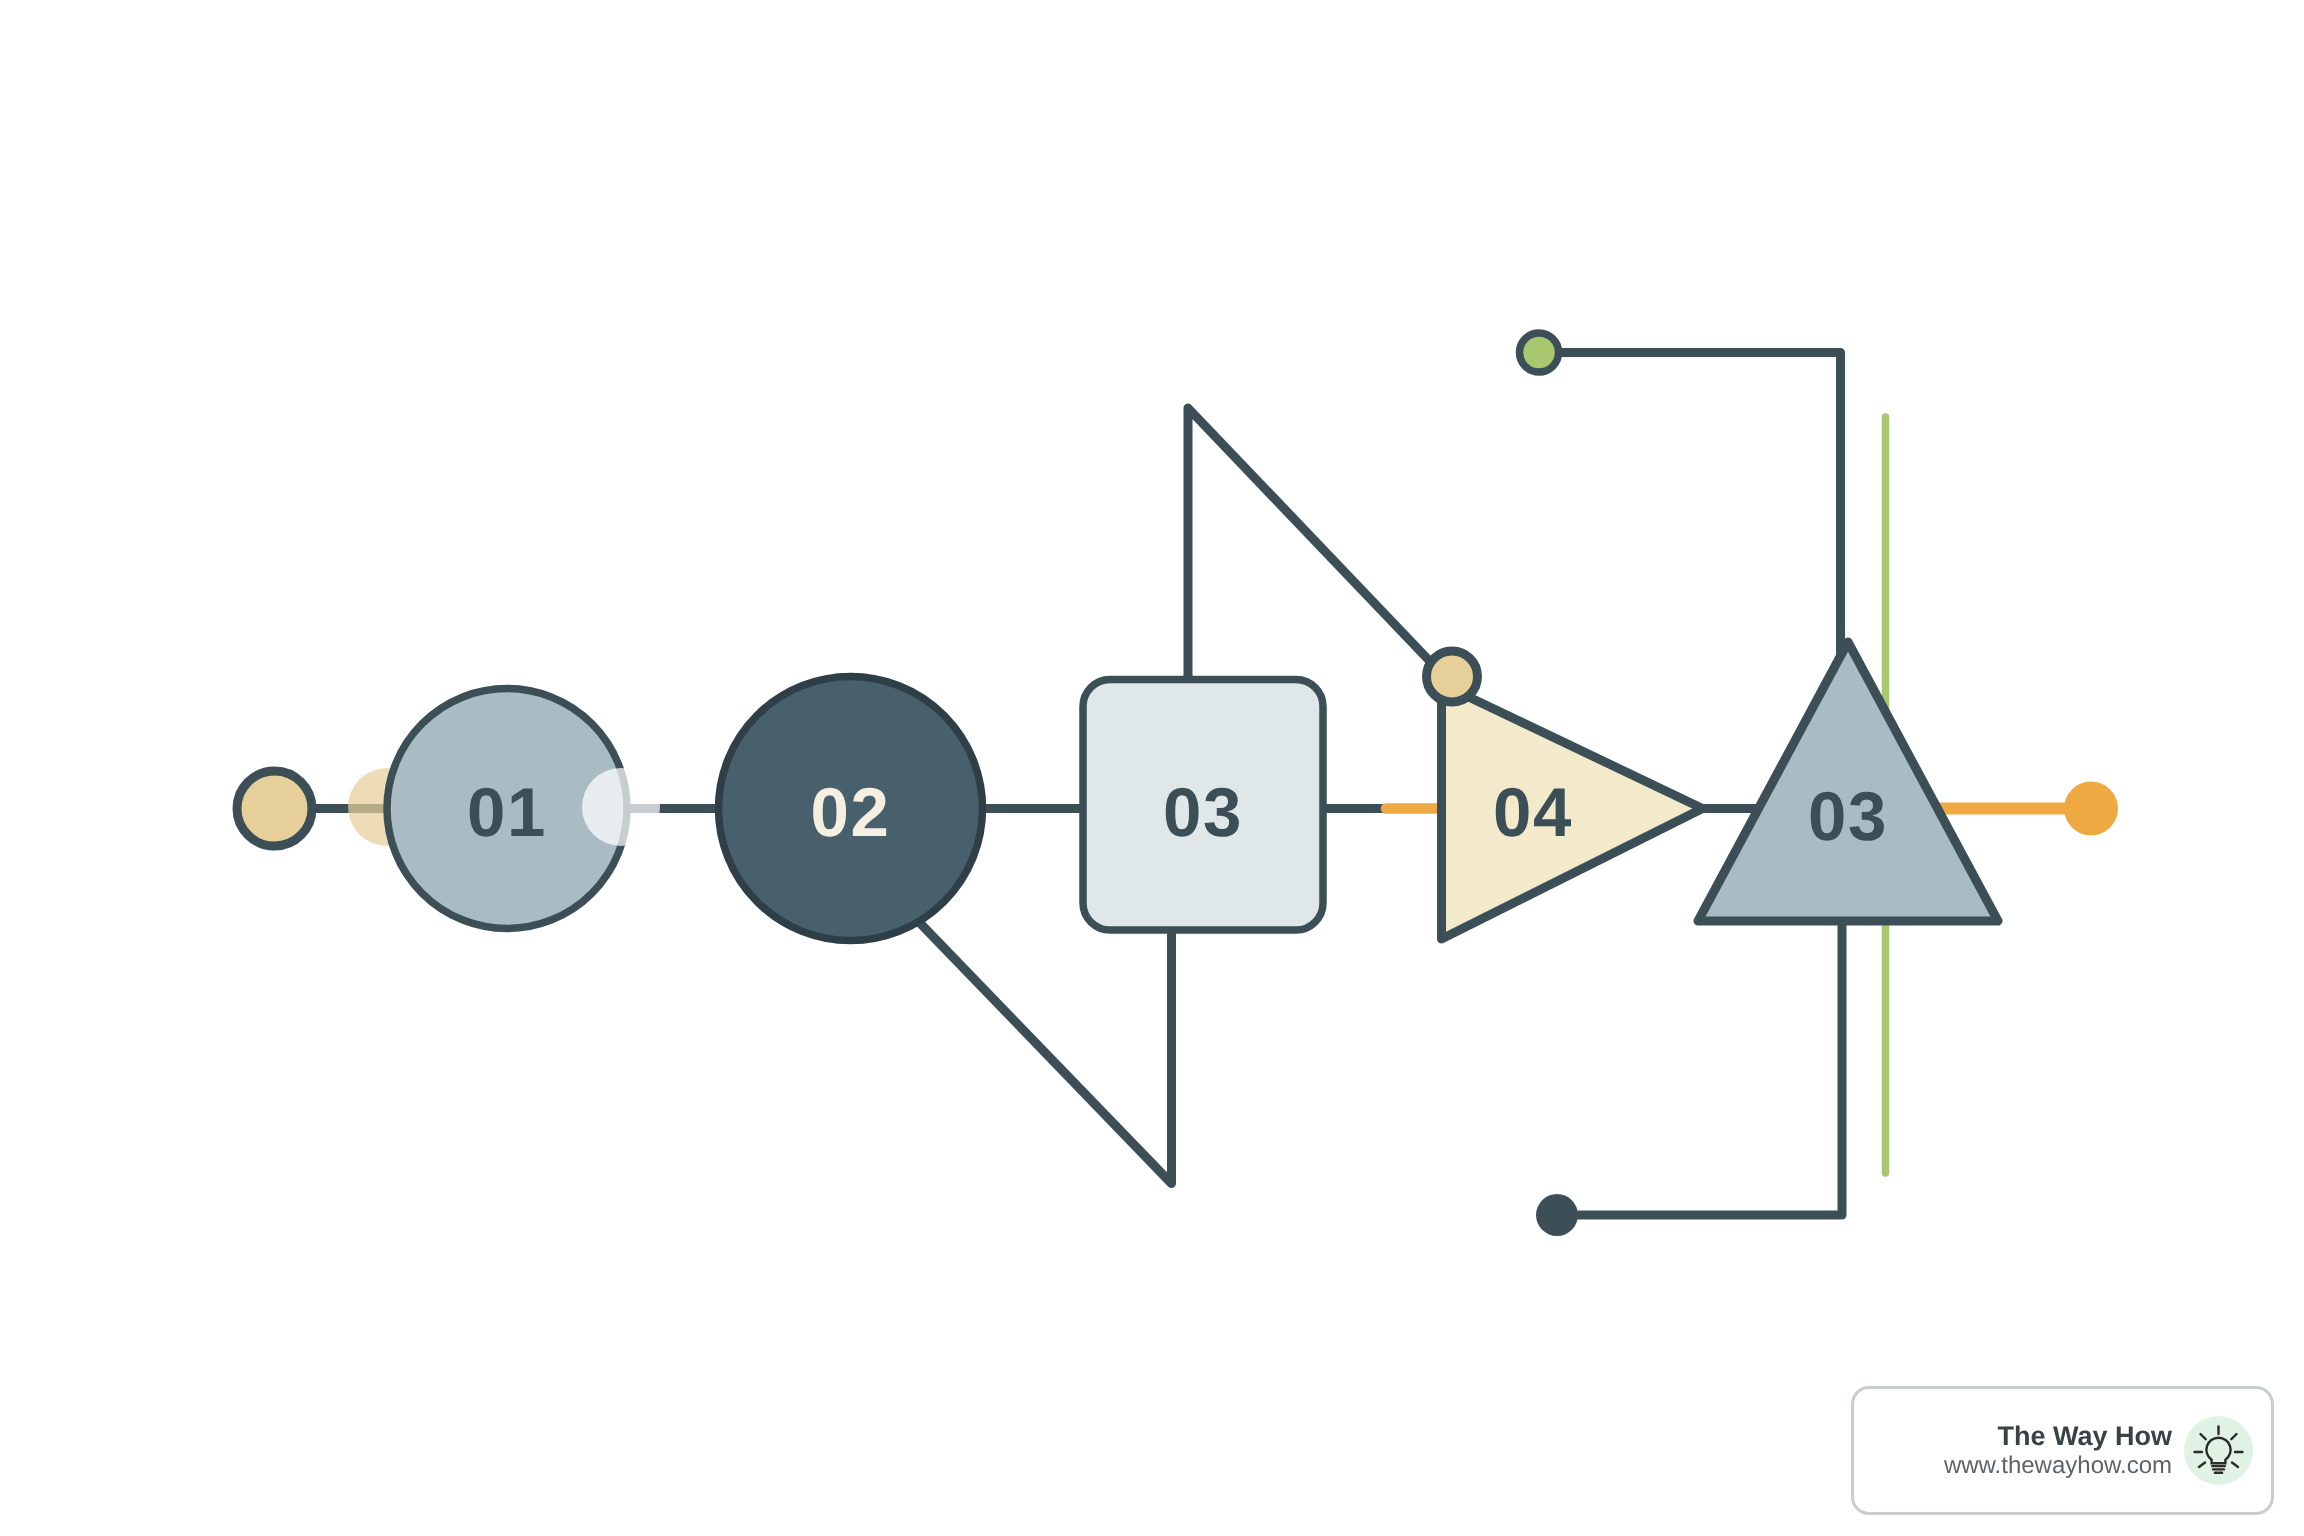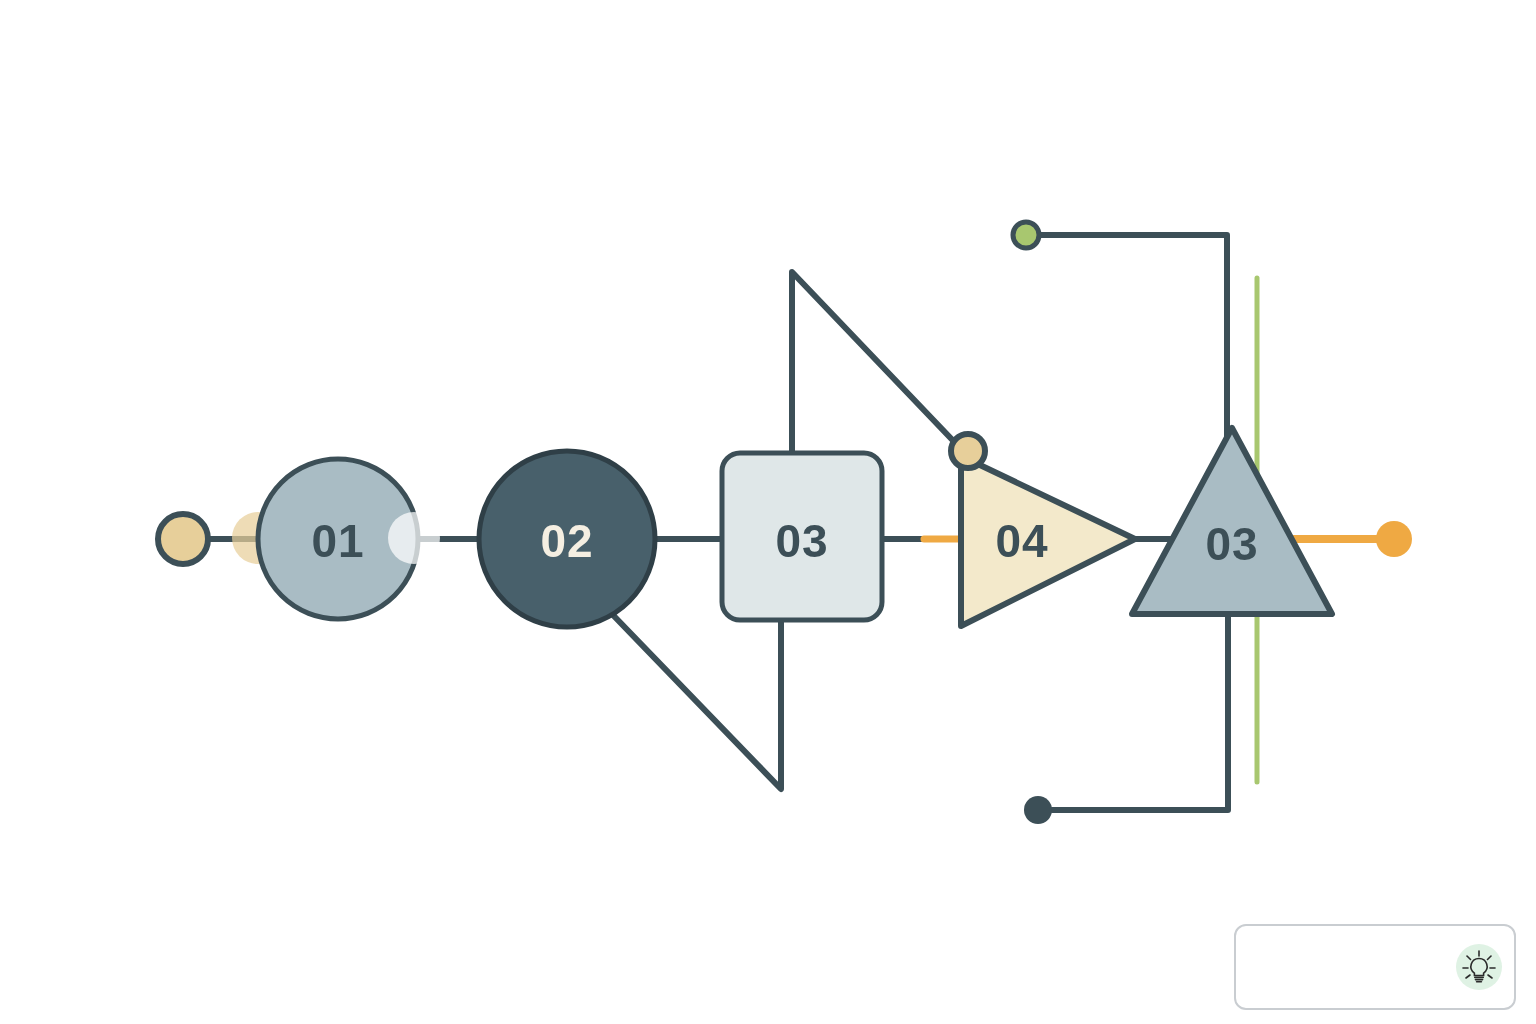--- a/index.html
+++ b/index.html
@@ -148,20 +148,24 @@
       <text class="node-label" x="1232" y="544" fill="#3c4f57">03</text>
     </g>
 
     <circle cx="1394" cy="539" r="18" fill="#efa943"></circle>
     <circle cx="1026" cy="235" r="13" fill="#a8c76f" stroke="#3c4f57" stroke-width="5"></circle>
     <circle cx="1038" cy="810" r="14" fill="#3c4f57"></circle>
   </svg>
 </div>
 
 <div class="watermark">
+  <div class="watermark-text">
+    <span class="wm-title">The Way How</span>
+    <span class="wm-url">www.thewayhow.com</span>
+  </div>
   <div class="wm-bulb">
     <svg width="40" height="40" viewBox="0 0 40 40" aria-hidden="true">
       <g stroke="#2b2b2b" stroke-width="1.6" fill="none" stroke-linecap="round">
         <line x1="20" y1="4" x2="20" y2="9"></line>
         <line x1="8" y1="9" x2="11.5" y2="12.5"></line>
         <line x1="32" y1="9" x2="28.5" y2="12.5"></line>
         <line x1="4" y1="21" x2="9" y2="21"></line>
         <line x1="36" y1="21" x2="31" y2="21"></line>
         <line x1="7" y1="31" x2="11" y2="28"></line>
         <line x1="33" y1="31" x2="29" y2="28"></line>

